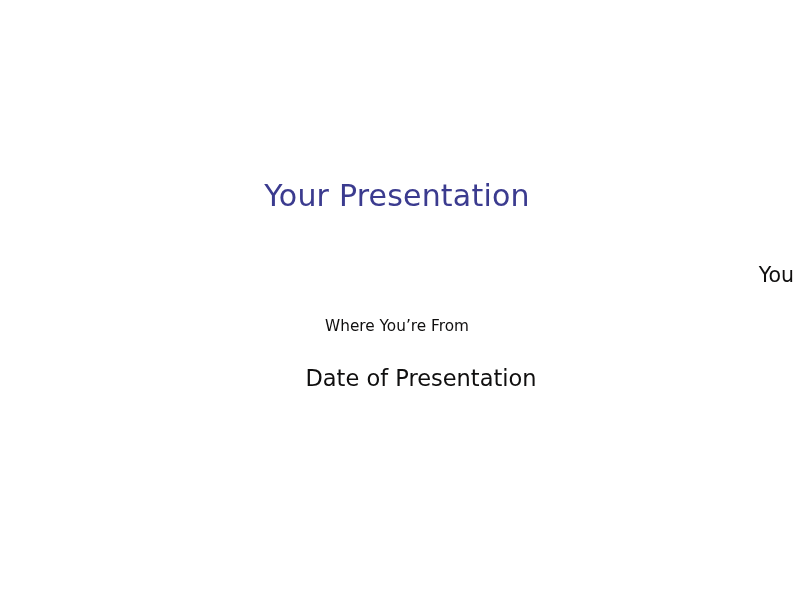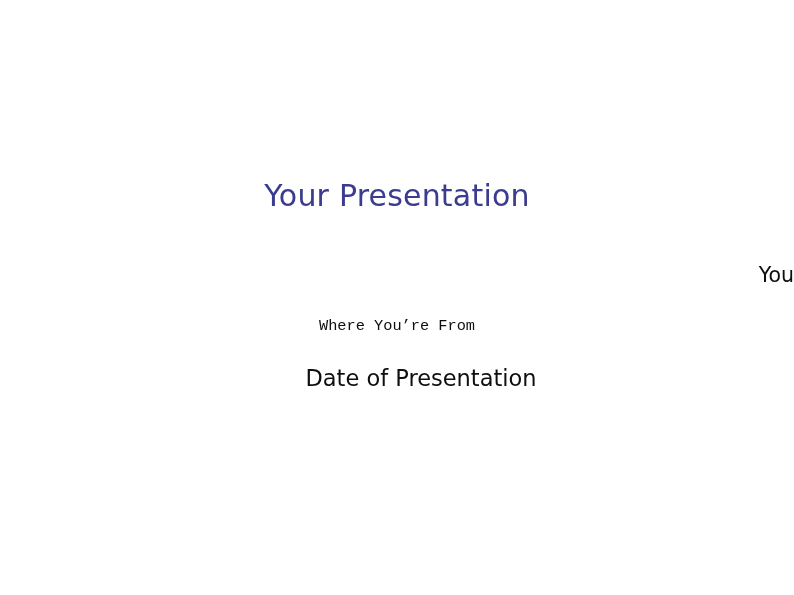--- a/index.html
+++ b/index.html
@@ -60,21 +60,20 @@
 
   .institute-line {
     position: absolute;
     left: 0;
     right: 0;
     color: #100f0f;
     font-size: 15.3px;
     font-weight: 400;
     line-height: 1;
     white-space: nowrap;
-    font-family: Liberation Mono, monospace;
   }
 
   .date-line {
     position: absolute;
     left: 0;
     right: 0;
     color: #100f0f;
     font-size: 22.5px;
     font-weight: 400;
     line-height: 1;

